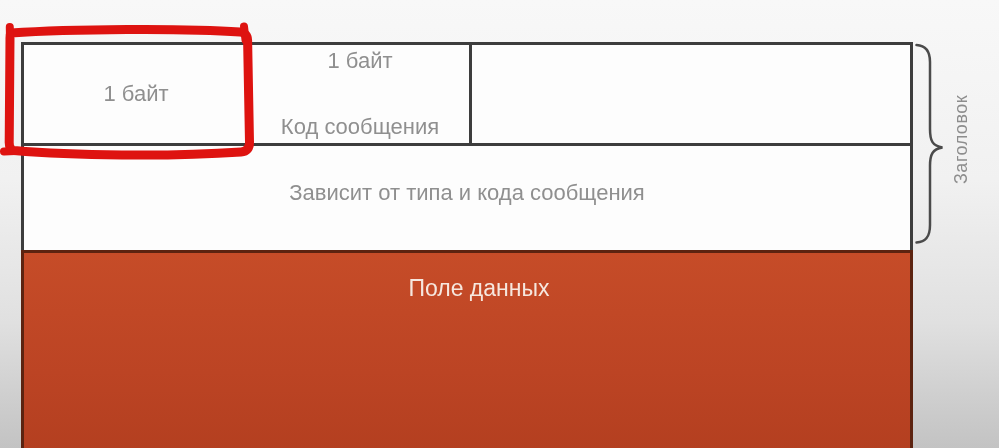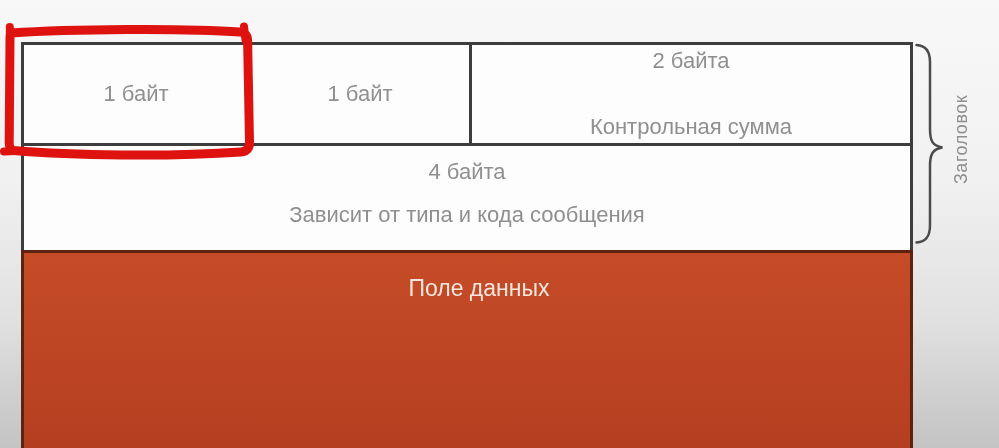--- a/index.html
+++ b/index.html
@@ -53,29 +53,25 @@
 <div class="stage">
 
   <div class="ptable">
 
     <div class="prow prow1">
       <div class="pcell c1">
         <div class="sizeline">1 байт</div>
       </div>
       <div class="pcell c2">
         <div class="sizeline">1 байт</div>
-      </div>
-      <div class="pcell c3">
-        <div class="sizeline">2 байта</div>
-        <div class="labelline">Контрольная сумма</div>
+        <div class="labelline">Код сообщения</div>
       </div>
     </div>
 
     <div class="prow prow2">
-      <div class="sizeline">4 байта</div>
       <div class="labelline">Зависит от типа и кода сообщения</div>
     </div>
 
     <div class="prow prow3">
       <div class="datalabel">Поле данных</div>
     </div>
 
   </div>
 
   <svg class="overlay" width="999" height="448" viewBox="0 0 999 448" xmlns="http://www.w3.org/2000/svg">

